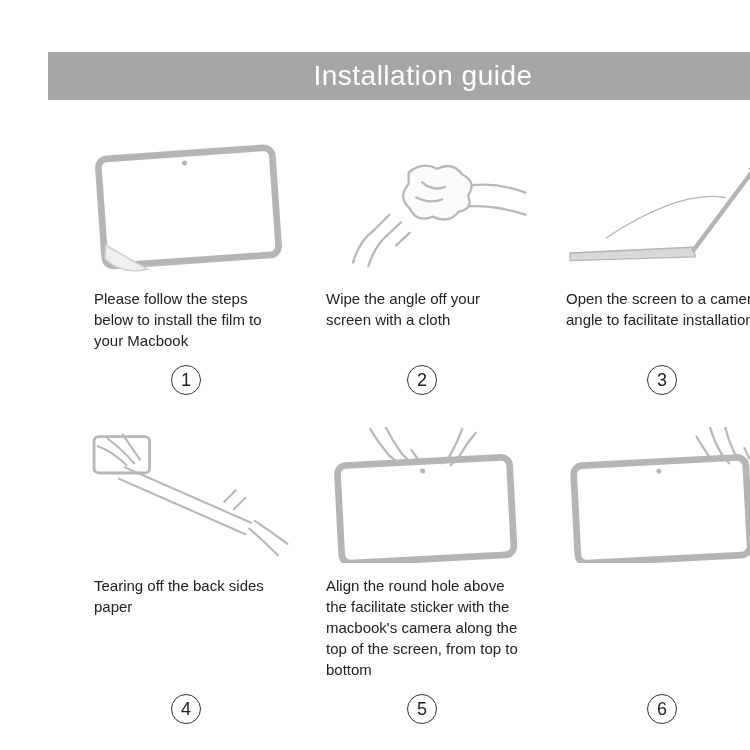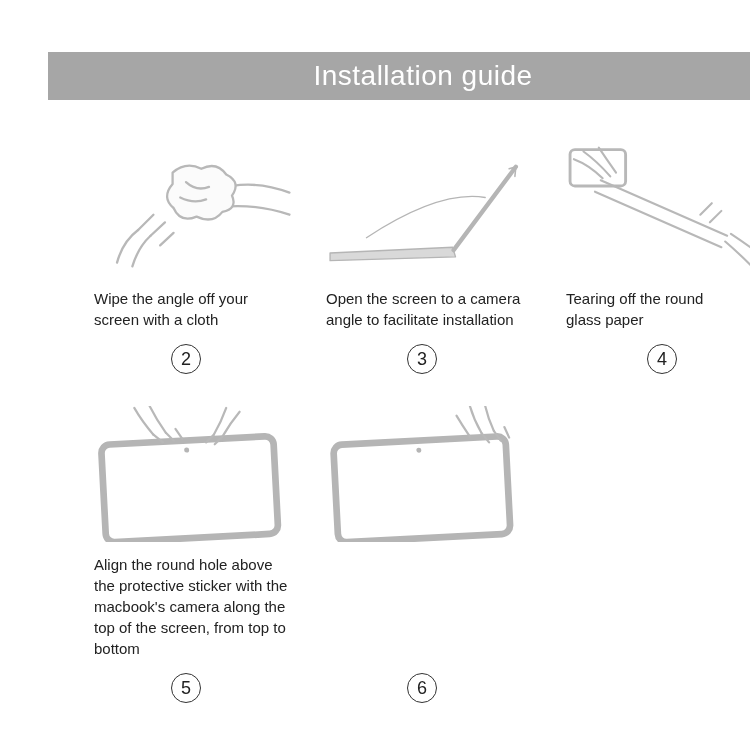--- a/index.html
+++ b/index.html
@@ -82,20 +82,35 @@
 <body>
 
 <div class="page">
 
   <div class="header">
     <div class="header-title">Installation guide</div>
   </div>
 
   <div class="grid">
 
+    <div class="cell col1">
+      <div class="illus">
+        <svg width="212" height="136" viewBox="0 0 220 142">
+          <g transform="rotate(-4 110 75)">
+            <rect x="22" y="14" width="182" height="112" rx="9" fill="#ffffff" stroke="#b5b5b5" stroke-width="7"></rect>
+            <circle cx="112" cy="24" r="2.6" fill="#b5b5b5"></circle>
+            <path d="M24 104 L66 132 Q38 136 22 118 Z" fill="#efefef" stroke="#cfcfcf" stroke-width="1.6"></path>
+          </g>
+        </svg>
+      </div>
+      <div class="caption">Please follow the steps below to install the film to your Macbook</div>
+      <div class="num-row">
+        <div class="num-circle">1</div>
+      </div>
+    </div>
 
     <div class="cell col2">
       <div class="illus">
         <svg width="212" height="136" viewBox="0 0 220 142">
           <g stroke="#b8b8b8" fill="none" stroke-width="2.4" stroke-linecap="round" stroke-linejoin="round">
             <path d="M218 55 Q178 40 142 52"></path>
             <path d="M218 78 Q182 66 146 70"></path>
             <path d="M96 34 Q110 22 126 30 Q142 22 152 36 Q168 44 158 58 Q164 72 148 75 Q138 88 121 80 Q104 87 97 71 Q84 60 96 46 Z" fill="#fbfbfb"></path>
             <path d="M110 44 Q121 54 134 49"></path>
             <path d="M104 60 Q118 67 131 62"></path>
@@ -139,21 +154,21 @@
             <path d="M40 54 L172 112"></path>
             <path d="M18 20 Q34 26 48 40"></path>
             <path d="M28 12 Q42 22 56 38"></path>
             <path d="M44 8 Q52 20 62 34"></path>
             <path d="M206 134 Q190 118 176 106"></path>
             <path d="M216 122 Q200 110 182 98"></path>
             <path d="M150 78 L162 66 M160 86 L172 74"></path>
           </g>
         </svg>
       </div>
-      <div class="caption">Tearing off the round glass paper</div>
+      <div class="caption">Tearing off the back sides paper</div>
       <div class="num-row">
         <div class="num-circle">4</div>
       </div>
     </div>
 
     <div class="cell col2">
       <div class="illus">
         <svg width="212" height="136" viewBox="0 0 220 142">
           <g transform="rotate(-3 112 90)">
             <rect x="24" y="36" width="180" height="102" rx="9" fill="#ffffff" stroke="#b5b5b5" stroke-width="7"></rect>
@@ -162,21 +177,21 @@
           <g stroke="#b8b8b8" fill="none" stroke-width="2.3" stroke-linecap="round">
             <path d="M56 2 Q64 16 76 30"></path>
             <path d="M72 0 Q79 14 89 28"></path>
             <path d="M76 30 L86 38 M89 28 L97 36 M99 24 L106 34"></path>
             <path d="M152 2 Q147 16 139 30"></path>
             <path d="M166 6 Q156 18 148 32"></path>
             <path d="M139 30 L131 38 M148 32 L140 40"></path>
           </g>
         </svg>
       </div>
-      <div class="caption">Align the round hole above the protective sticker with the macbook's camera along the top of the screen, from top to bottom</div>
+      <div class="caption">Align the round hole above the facilitate sticker with the macbook's camera along the top of the screen, from top to bottom</div>
       <div class="num-row">
         <div class="num-circle">5</div>
       </div>
     </div>
 
     <div class="cell col3">
       <div class="illus">
         <svg width="212" height="136" viewBox="0 0 220 142">
           <g transform="rotate(-3 110 90)">
             <rect x="20" y="36" width="180" height="102" rx="9" fill="#ffffff" stroke="#b5b5b5" stroke-width="7"></rect>

